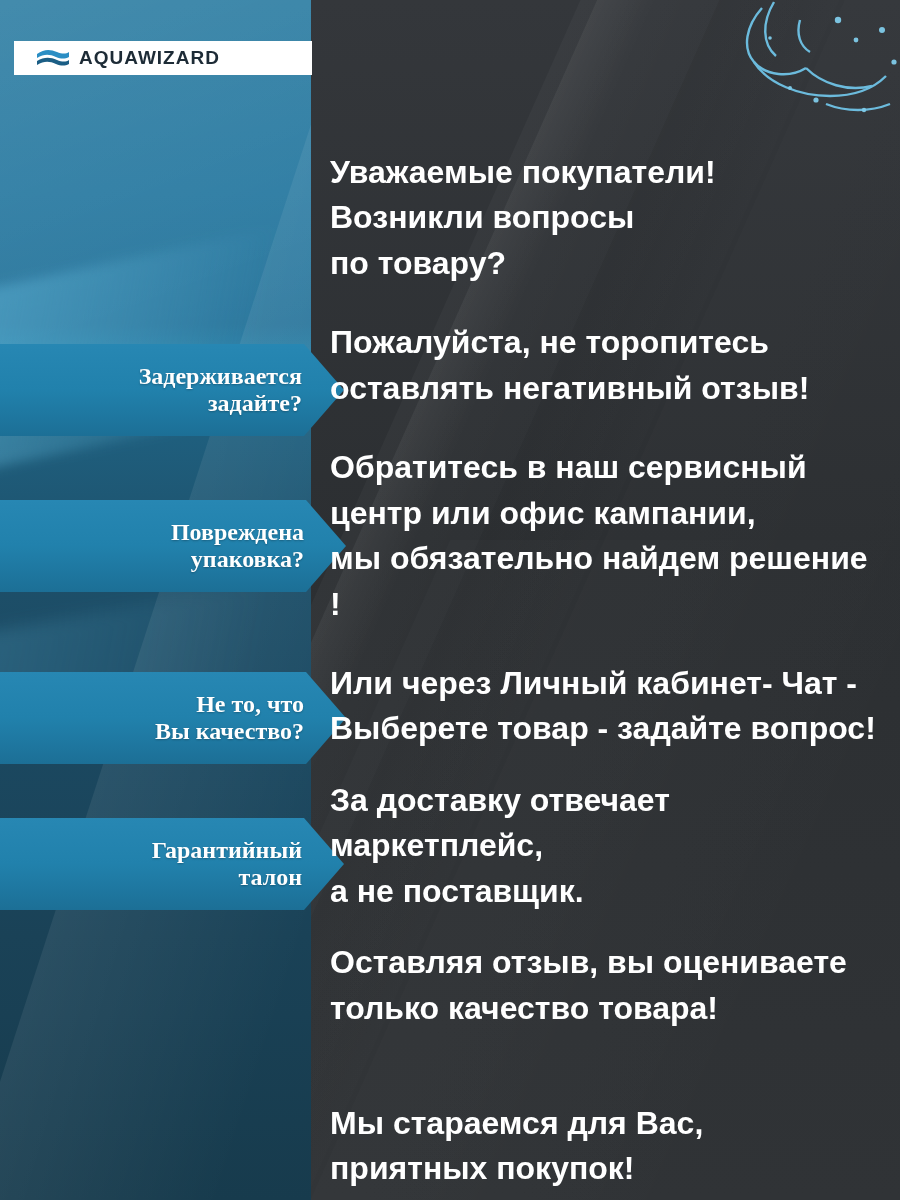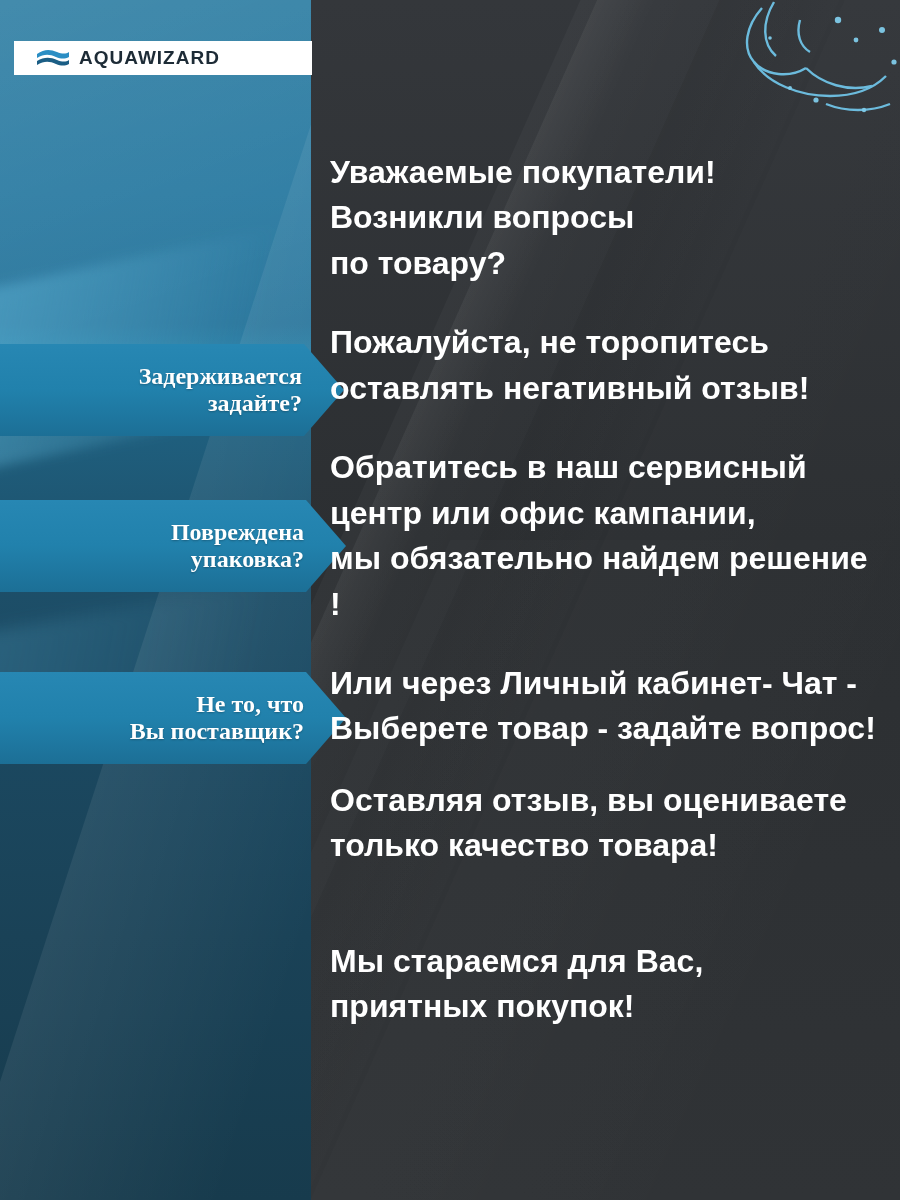--- a/index.html
+++ b/index.html
@@ -208,25 +208,30 @@
   <div class="banner b1">
     <span>Задерживается</span>
     <span>задайте?</span>
   </div>
   <div class="banner b2">
     <span>Повреждена</span>
     <span>упаковка?</span>
   </div>
   <div class="banner b3">
     <span>Не то, что</span>
-    <span>Вы поставщик?</span>
+    <span>Вы качество?</span>
+  </div>
+  <div class="banner b4">
+    <span>Гарантийный</span>
+    <span>талон</span>
   </div>
 
   <div class="copy">
     <p class="gap-lg">Уважаемые покупатели!<br>Возникли вопросы<br>по товару?</p>
     <p class="gap-lg">Пожалуйста, не торопитесь<br>оставлять негативный отзыв!</p>
     <p class="gap-lg">Обратитесь в наш сервисный<br>центр или офис кампании,<br>мы обязательно найдем решение !</p>
     <p>Или через Личный кабинет- Чат -<br>Выберете товар - задайте вопрос!</p>
+    <p>За доставку отвечает маркетплейс,<br>а не поставщик.</p>
     <p class="gap-xl">Оставляя отзыв, вы оцениваете<br>только  качество товара!</p>
     <p>Мы стараемся для Вас,<br>приятных покупок!</p>
   </div>
 
 </div>
 
 </body></html>

